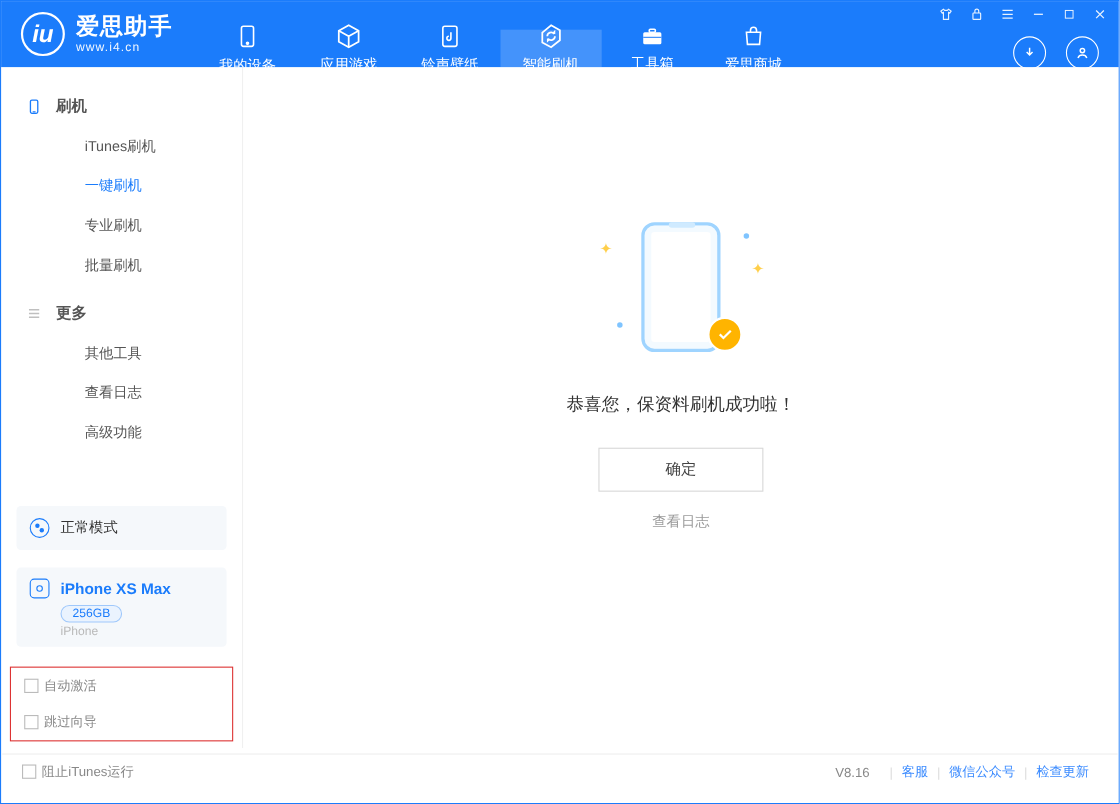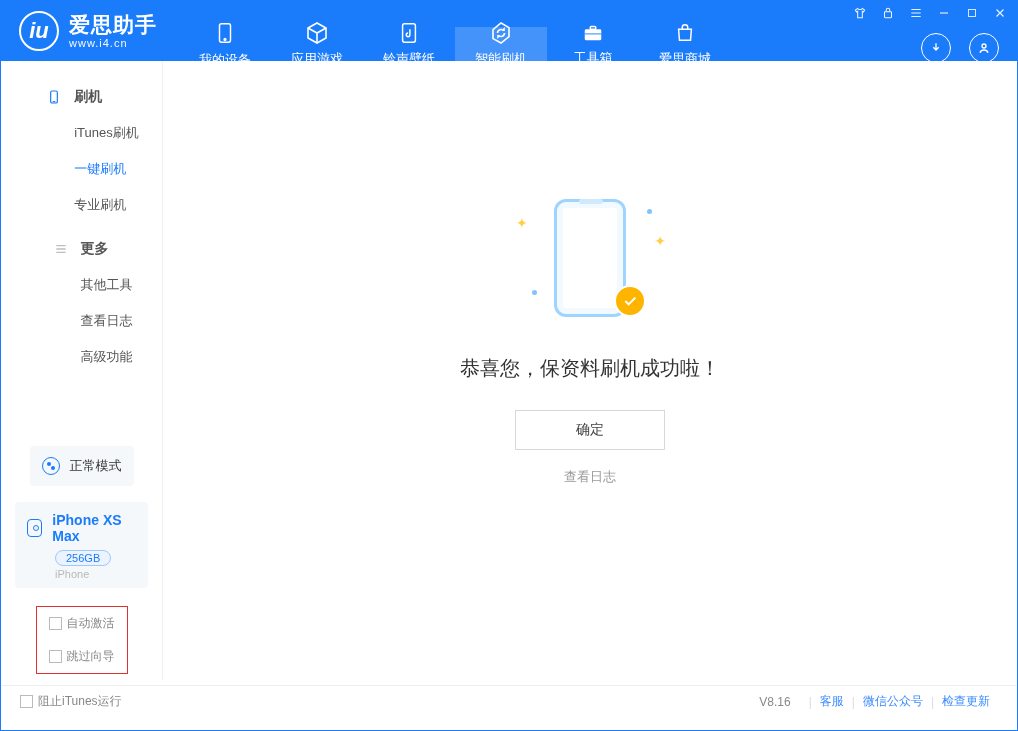--- a/index.html
+++ b/index.html
@@ -25,25 +25,25 @@
 .titlebar-icons span, .titlebar-icons svg { color:#fff; opacity:.95; cursor:pointer; }
 .titlebar-icons .tb { width:14px; height:14px; display:inline-flex; align-items:center; justify-content:center; }
 
 .header-right-icons { position:absolute; right:18px; top:32px; display:flex; gap:18px; }
 .circ-btn { width:30px; height:30px; border:1.8px solid #fff; border-radius:50%; display:flex; align-items:center; justify-content:center; cursor:pointer; }
 
 
 .body { display: flex; height: calc(100% - 78px - 32px); }
 
 
-.sidebar { width: 162px; border-right: 1px solid #f0f0f0; padding-top: 18px; display:flex; flex-direction:column;align-items:center; }
+.sidebar { width: 220px; border-right: 1px solid #f0f0f0; padding-top: 18px; display:flex; flex-direction:column; }
 .side-section { margin-bottom: 8px; }
 .side-head { display:flex; align-items:center; height:36px; padding-left:22px; color:#555; font-size:14px; font-weight:600; }
 .side-head .sh-icon { width:16px; height:16px; margin-right:12px; display:inline-flex; }
-.side-item { height:36px; line-height:36px; padding-left:50px; font-size:13px; color:#555; cursor:pointer; }
+.side-item { height:36px; line-height:36px; padding-left:76px; font-size:13px; color:#555; cursor:pointer; }
 .side-item.active { color:#1b7cfb; }
 
 .side-filler { flex:1; }
 
 .mode-card, .device-card { margin: 8px 14px; background:#f5f8fb; border-radius:4px; padding:10px 12px; font-size:13px; color:#333; }
 .mode-card { display:flex; align-items:center; height:40px; }
 .mode-icon { width:18px; height:18px; border:1.6px solid #1b7cfb; border-radius:50%; display:inline-flex; align-items:center; justify-content:center; margin-right:10px; position:relative; }
 .mode-icon::before,.mode-icon::after{ content:""; position:absolute; background:#1b7cfb; border-radius:50%; width:4px; height:4px; }
 .mode-icon::before{ left:4px; top:4px;} .mode-icon::after{ right:4px; bottom:4px;}
 
@@ -64,21 +64,21 @@
 .result { display:flex; flex-direction:column; align-items:center; margin-top:-60px; }
 .illus { position:relative; width:160px; height:130px; margin-bottom:30px; }
 .phone-outline { width:72px; height:118px; border:3px solid #9fd4ff; border-radius:12px; position:absolute; left:44px; top:4px; background:#fff; box-shadow: 0 0 0 6px rgba(160,210,255,.12) inset; }
 .phone-outline::before{ content:""; position:absolute; width:24px; height:5px; background:#cfeaff; border-radius:3px; left:22px; top:-3px; }
 .badge { width:32px; height:32px; background:#ffb400; border:2px solid #fff; border-radius:50%; position:absolute; right:24px; bottom:8px; display:flex; align-items:center; justify-content:center; }
 .badge svg { width:16px; height:16px; }
 .spark { position:absolute; color:#ffcf4a; font-size:14px; }
 .spark.a{ left:6px; top:20px;} .spark.b{ right:4px; top:38px;}
 .dot { position:absolute; width:5px; height:5px; background:#7fc4ff; border-radius:50%; }
 .dot.a{ left:22px; bottom:30px;} .dot.b{ right:18px; top:14px;}
-.result-title { font-size:20px; color:#333; margin-bottom:28px; }
+.result-title { font-size:16px; color:#333; margin-bottom:28px; }
 .ok-btn { width:150px; height:40px; border:1px solid #d8d8d8; background:#fff; font-size:14px; color:#444; cursor:pointer; margin-bottom:18px; }
 .logs-link { font-size:13px; color:#9a9a9a; cursor:pointer; }
 
 
 .footer { position:absolute; left:1px; right:1px; bottom:13px; height:32px; border-top:1px solid #eee; display:flex; align-items:center; font-size:12px; color:#888; padding:0 18px; }
 .footer .chk { color:#888; }
 .footer-spacer { flex:1; }
 .footer .ver { color:#888; margin-right:18px; }
 .footer .flink { color:#3b8bff; margin:0 8px; cursor:pointer; }
 .footer .sep { color:#ddd; }
@@ -213,20 +213,21 @@
             <svg viewBox="0 0 24 24" width="16" height="16" fill="none" stroke="#1b7cfb" stroke-width="1.8">
                 <rect x="7" y="3" width="10" height="18" rx="2"></rect>
                 <path d="M10 19h4"></path>
               </svg>
           </span>
           <span>刷机</span>
         </div>
         <div class="side-item">iTunes刷机</div>
         <div class="side-item active">一键刷机</div>
         <div class="side-item">专业刷机</div>
+        <div class="side-item">批量刷机</div>
       </div>
 
       <div class="side-section">
         <div class="side-head">
           <span class="sh-icon">
             <svg viewBox="0 0 24 24" width="16" height="16" stroke="#bfbfbf" stroke-width="2">
                 <path d="M5 7h14M5 12h14M5 17h14"></path>
               </svg>
           </span>
           <span>更多</span>

